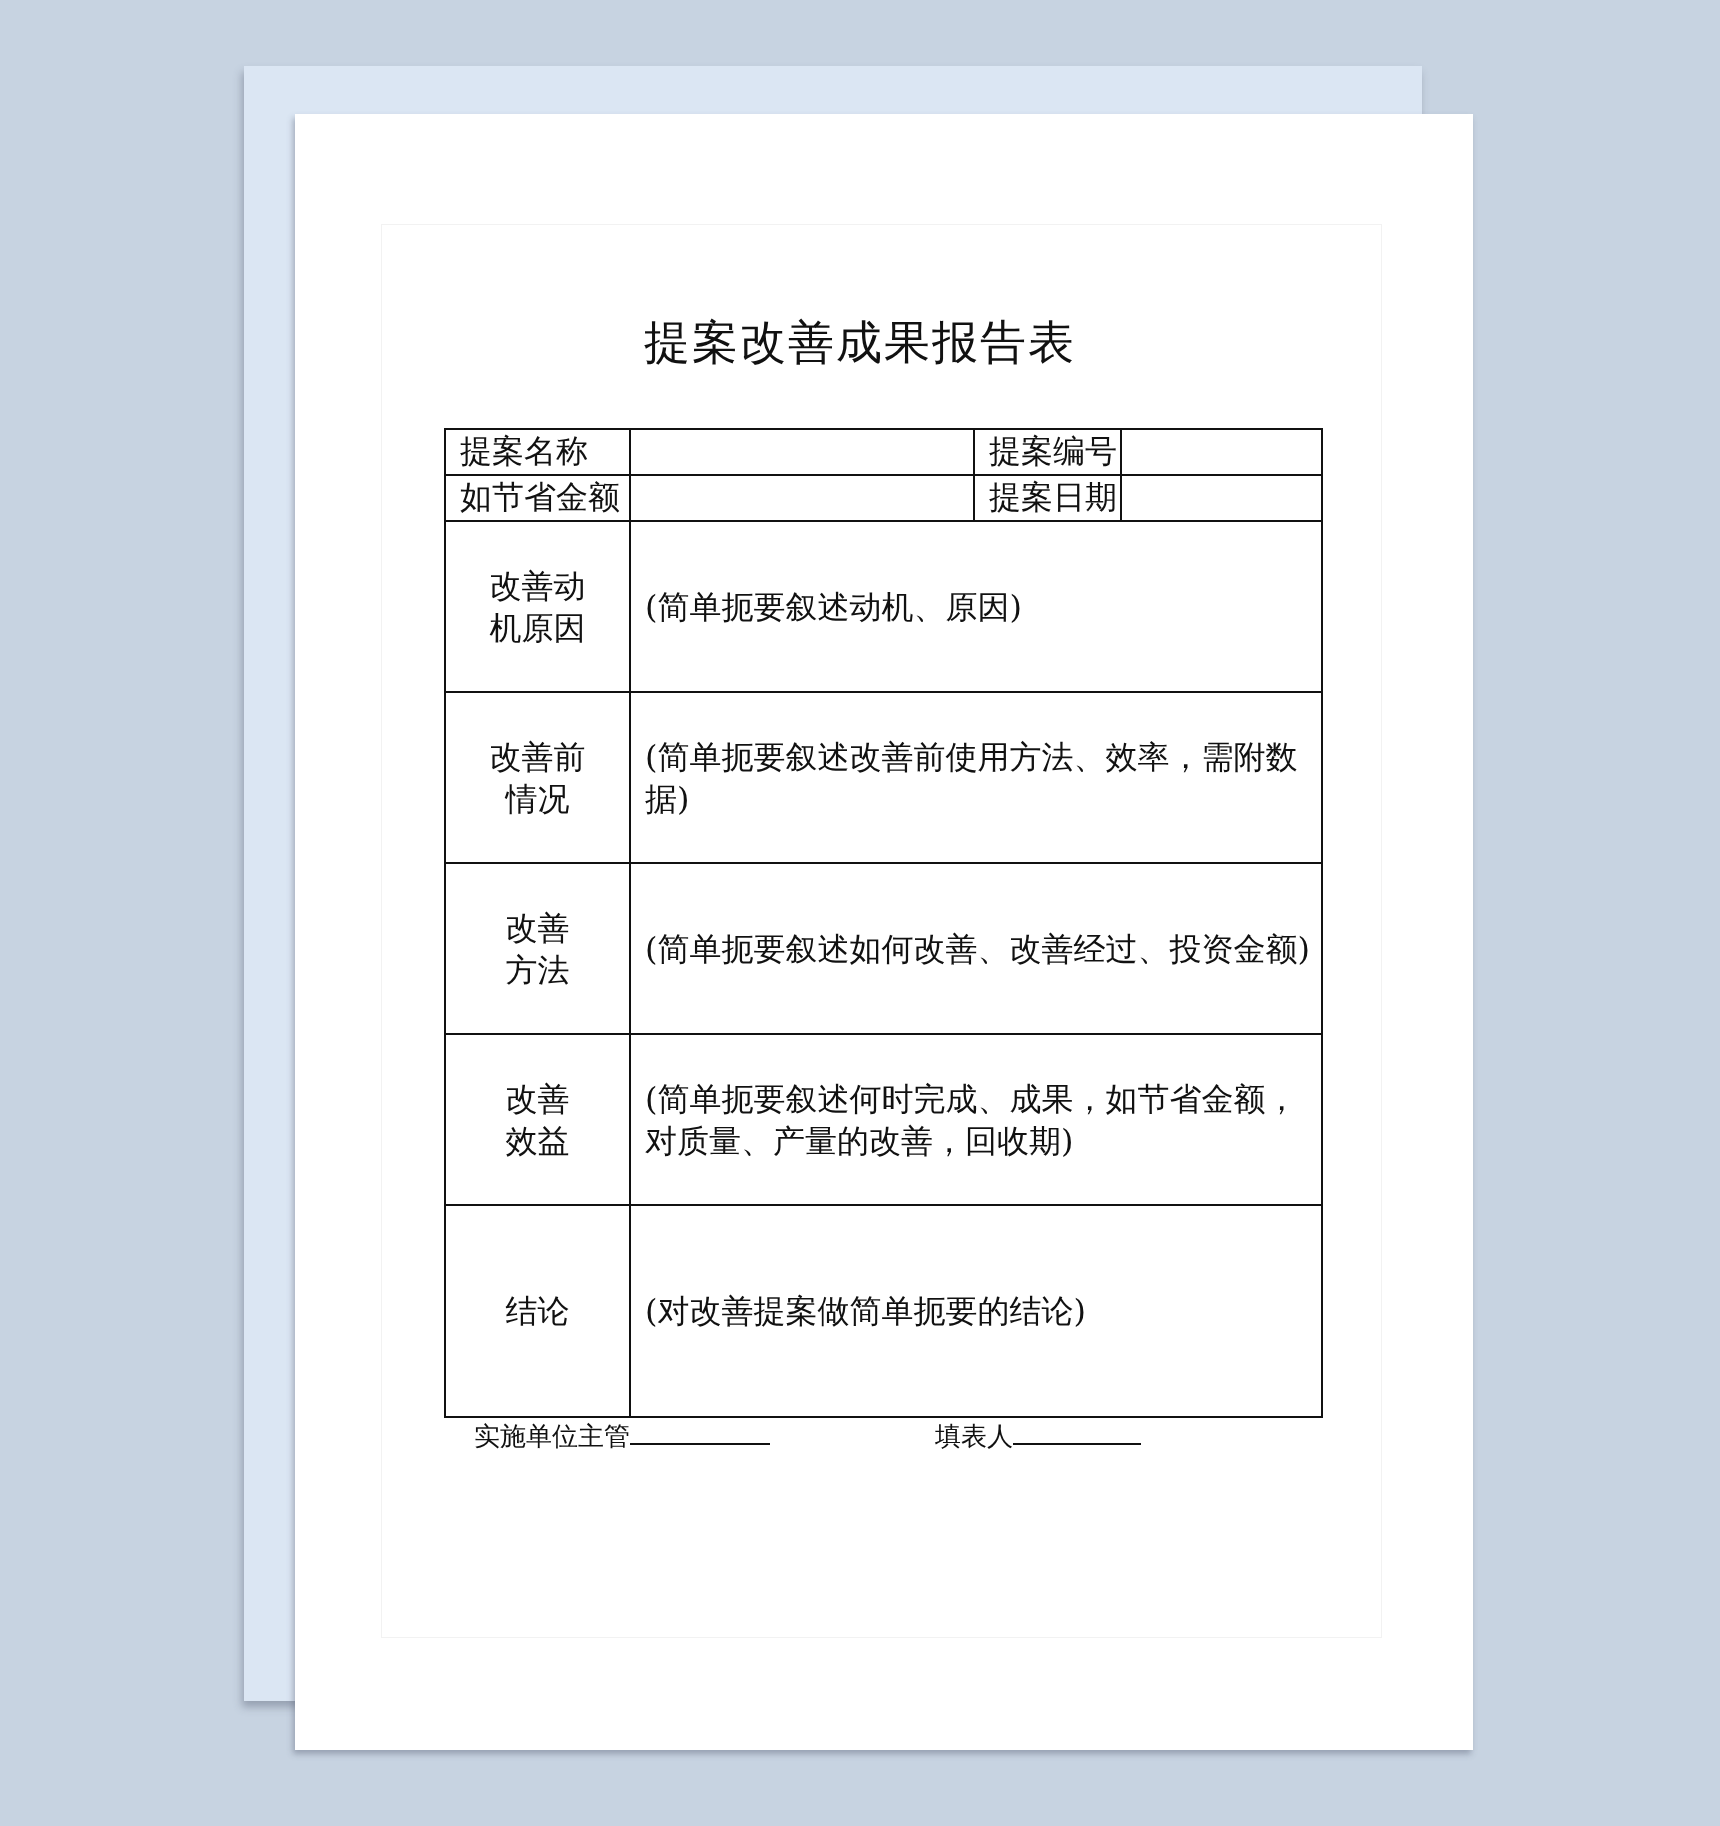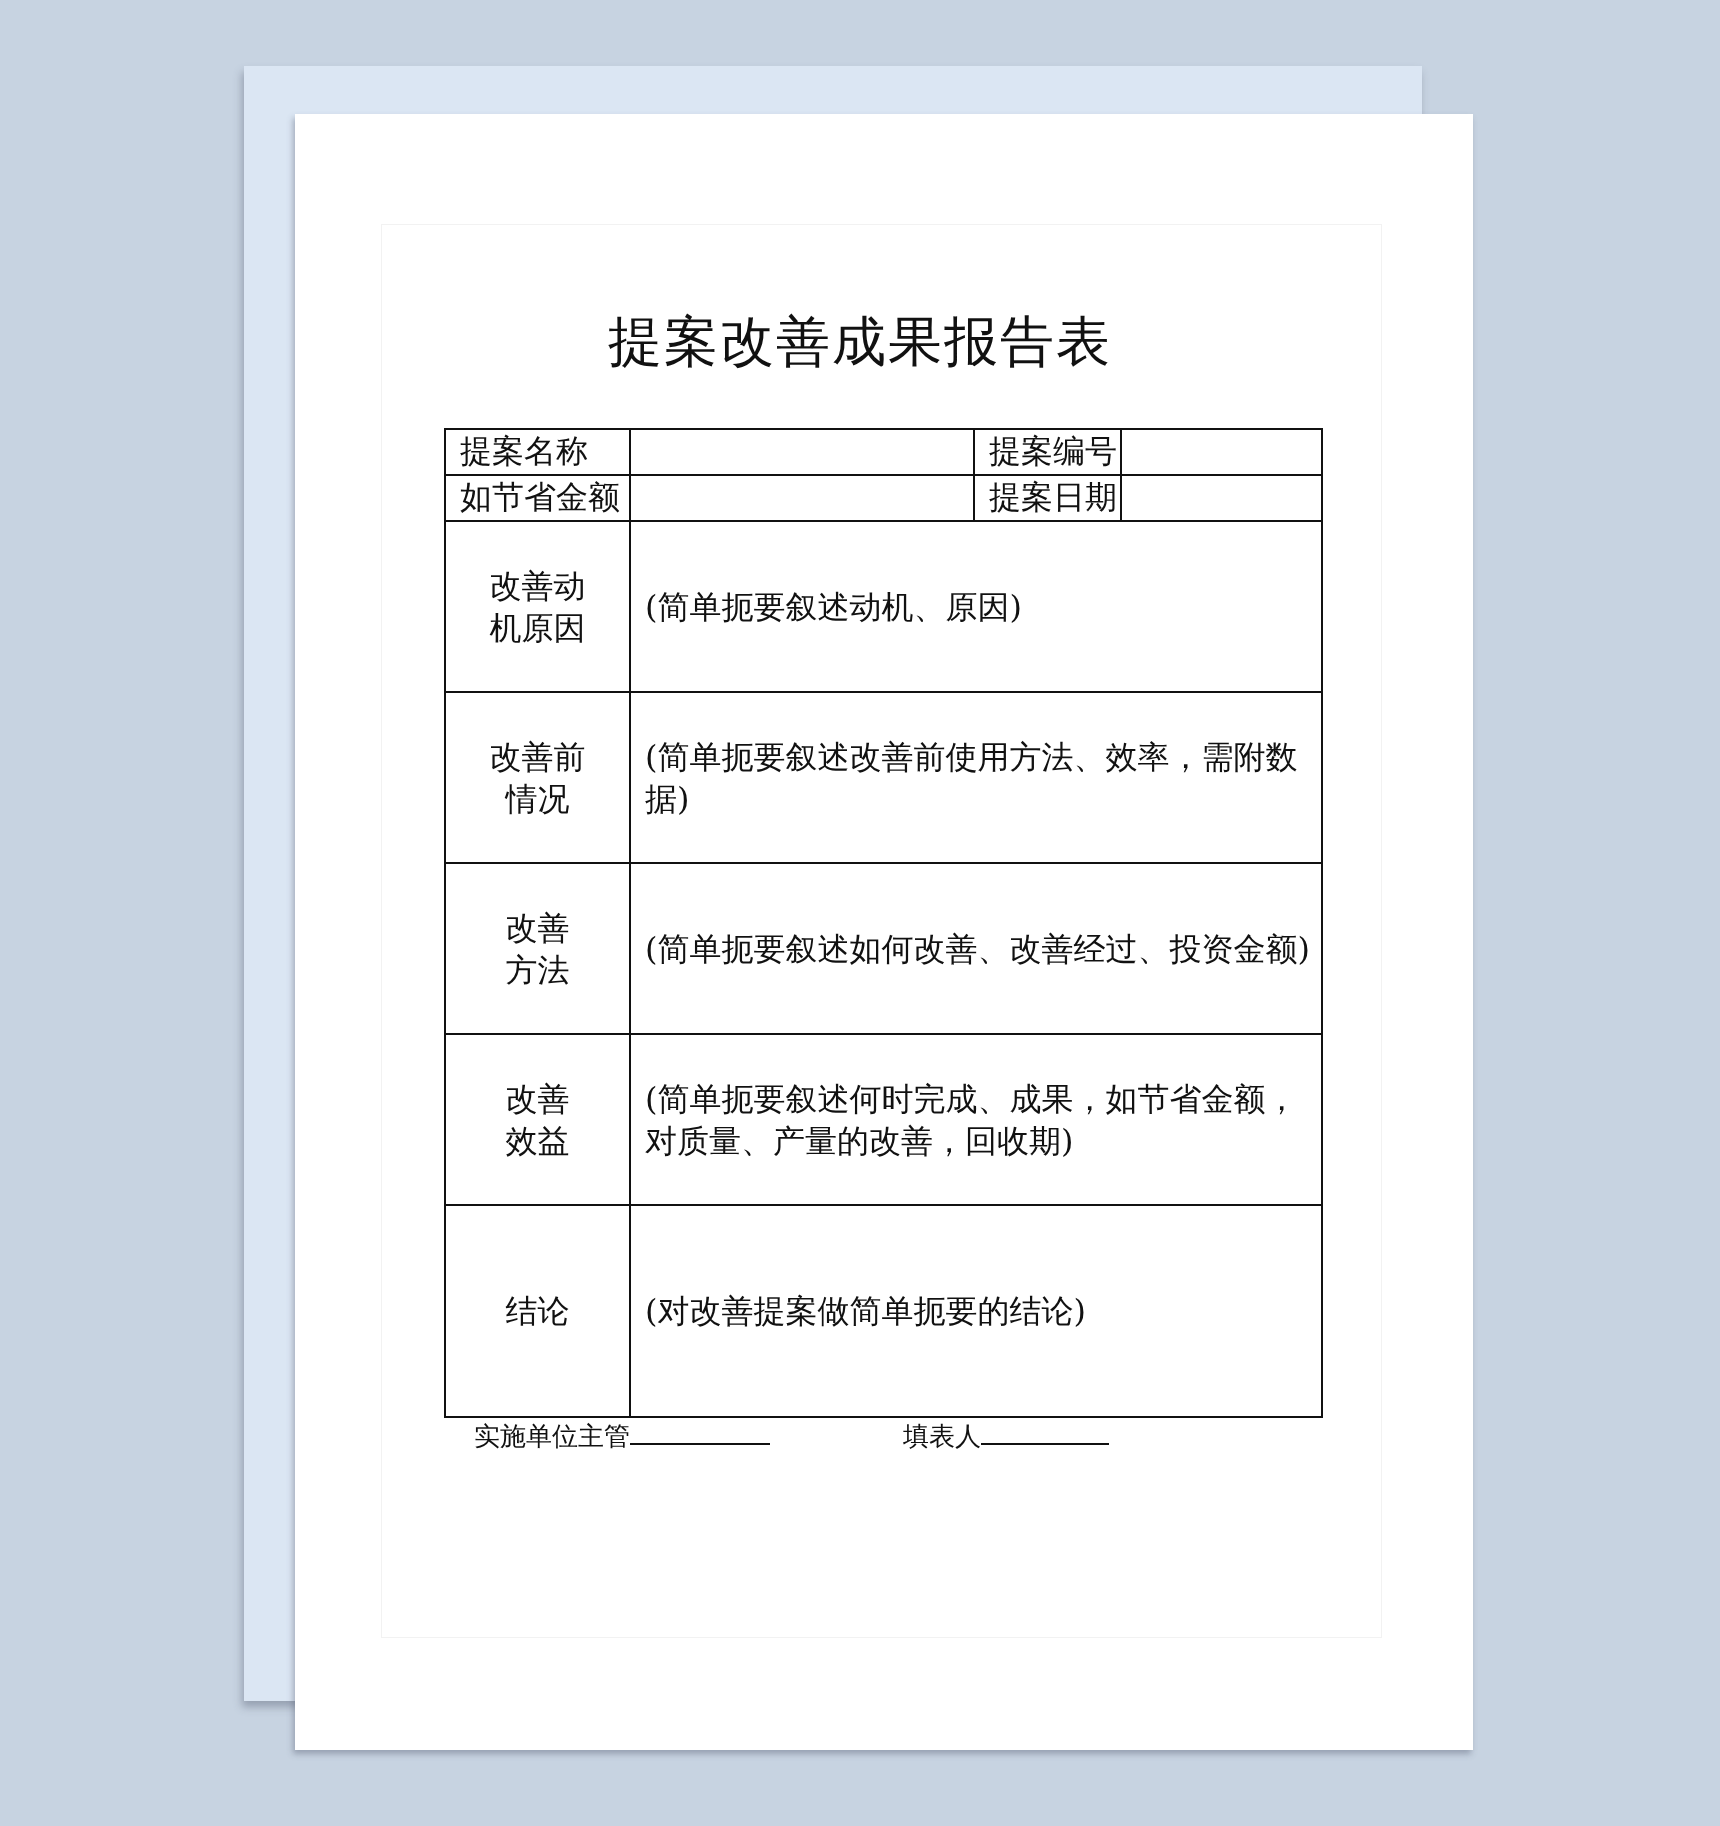--- a/index.html
+++ b/index.html
@@ -20,21 +20,21 @@
     background: #ffffff;
     box-shadow: -2px 4px 6px rgba(90,100,120,0.45);
   }
   .inner-frame {
     position: absolute; left: 86px; top: 110px; width: 1001px; height: 1414px;
     border: 1px solid #f2f2f2;
     box-sizing: border-box;
   }
   .title {
     position: absolute; left: 0; right: 0; top: 302px;
-    text-align: center; font-size: 54px; letter-spacing: 2px; line-height: 80px;
+    text-align: center; font-size: 46px; letter-spacing: 2px; line-height: 80px;
     font-family: "DejaVu Serif", "Liberation Serif", serif;
   }
   table.form {
     position: absolute; left: 444px; top: 428px;
     width: 877px; border-collapse: collapse; table-layout: fixed;
     font-size: 32px;
   }
   table.form td { border: 2px solid #111; padding: 0; vertical-align: middle; }
   .c1 { width: 185px; } .c2 { width: 344px; } .c3 { width: 147px; } .c4 { width: 201px; }
   tr.short td { height: 40px; }
@@ -115,16 +115,16 @@
     </td>
     <td class="desc" colspan="3">(对改善提案做简单扼要的结论)</td>
   </tr>
 </tbody>
   </table>
 
 <div class="footer">
   <div class="sig" style="left:16px;text-align:center;">
     <span>实施单位主管</span><span class="line" style="width:140px;"></span>
   </div>
-  <div class="sig" style="left:445px;">
+  <div class="sig" style="left:477px;">
     <span>填表人</span><span class="line" style="width:128px;"></span>
   </div>
 </div>
 
 </body></html>

